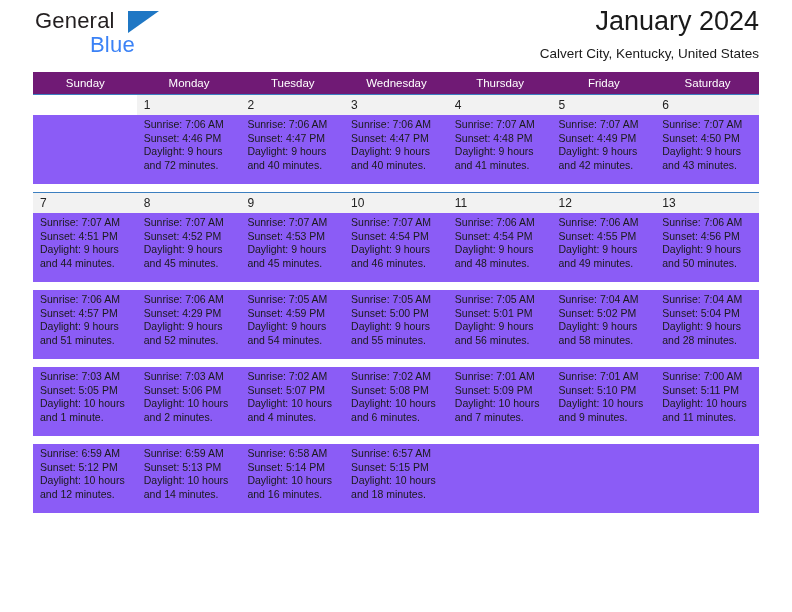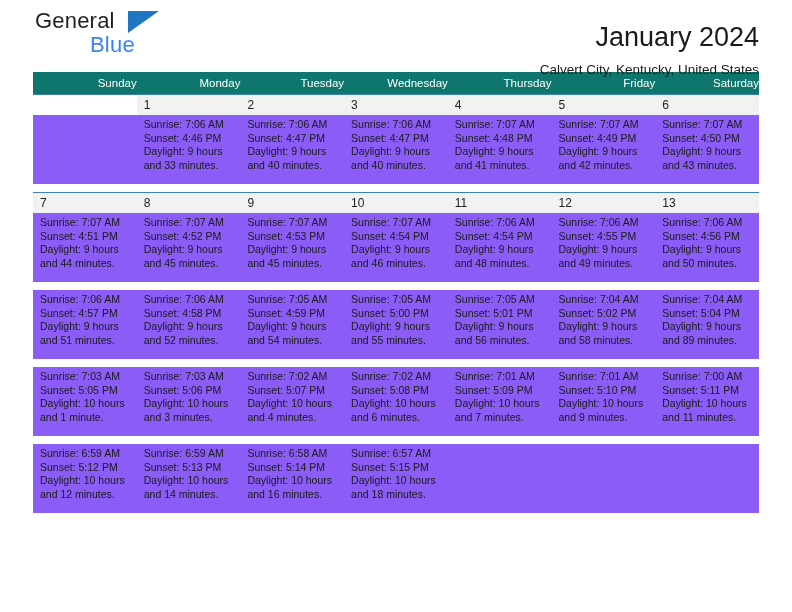--- a/index.html
+++ b/index.html
@@ -59,21 +59,21 @@
     position: absolute;
     left: 57px;
     top: 24px;
     font-size: 22px;
     letter-spacing: 0.2px;
     color: #3b82f6;
     font-family: "Liberation Sans", sans-serif;
   }
   .titles {
     text-align: right;
-    padding-top: 20px;
+    padding-top: 4px;
   }
   .cal-title {
     font-size: 27px;
     font-weight: normal;
     color: #1a1a1a;
     line-height: 34px;
     margin: 0;
   }
   .cal-subtitle {
     font-size: 13.5px;
@@ -83,25 +83,25 @@
     text-align: center;
   }
 
   
   .calendar {
     width: 726px;
     border-collapse: collapse;
     table-layout: fixed;
   }
   .dow-row th {
-    background: #0f766e;
+    background: #701a75;
     color: #ffffff;
     font-size: 11.5px;
     font-weight: normal;
-    text-align: right;
+    text-align: center;
     padding: 5px 0 5px 1px;
     height: 11px;
     border: none;
   }
   .week-sep td {
     height: 8px;
     padding: 0;
     border: none;
     background: #ffffff;
   }
@@ -182,21 +182,21 @@
           <td>4</td>
           <td>5</td>
           <td>6</td>
         </tr>
         <tr class="detail-row">
           <td class="cell-blank">&nbsp;</td>
           <td>
             <div class="line">Sunrise: 7:06 AM</div>
             <div class="line">Sunset: 4:46 PM</div>
             <div class="line">Daylight: 9 hours</div>
-            <div class="line">and 33 minutes.</div>
+            <div class="line">and 72 minutes.</div>
           </td>
           <td>
             <div class="line">Sunrise: 7:06 AM</div>
             <div class="line">Sunset: 4:47 PM</div>
             <div class="line">Daylight: 9 hours</div>
             <div class="line">and 40 minutes.</div>
           </td>
           <td>
             <div class="line">Sunrise: 7:06 AM</div>
             <div class="line">Sunset: 4:47 PM</div>
@@ -283,21 +283,21 @@
         </tr>
         <tr class="detail-row">
           <td>
             <div class="line">Sunrise: 7:06 AM</div>
             <div class="line">Sunset: 4:57 PM</div>
             <div class="line">Daylight: 9 hours</div>
             <div class="line">and 51 minutes.</div>
           </td>
           <td>
             <div class="line">Sunrise: 7:06 AM</div>
-            <div class="line">Sunset: 4:58 PM</div>
+            <div class="line">Sunset: 4:29 PM</div>
             <div class="line">Daylight: 9 hours</div>
             <div class="line">and 52 minutes.</div>
           </td>
           <td>
             <div class="line">Sunrise: 7:05 AM</div>
             <div class="line">Sunset: 4:59 PM</div>
             <div class="line">Daylight: 9 hours</div>
             <div class="line">and 54 minutes.</div>
           </td>
           <td>
@@ -315,38 +315,38 @@
           <td>
             <div class="line">Sunrise: 7:04 AM</div>
             <div class="line">Sunset: 5:02 PM</div>
             <div class="line">Daylight: 9 hours</div>
             <div class="line">and 58 minutes.</div>
           </td>
           <td>
             <div class="line">Sunrise: 7:04 AM</div>
             <div class="line">Sunset: 5:04 PM</div>
             <div class="line">Daylight: 9 hours</div>
-            <div class="line">and 89 minutes.</div>
+            <div class="line">and 28 minutes.</div>
           </td>
         </tr>
         <tr class="week-sep">
           <td colspan="7"></td>
         </tr>
         <tr class="detail-row">
           <td>
             <div class="line">Sunrise: 7:03 AM</div>
             <div class="line">Sunset: 5:05 PM</div>
             <div class="line">Daylight: 10 hours</div>
             <div class="line">and 1 minute.</div>
           </td>
           <td>
             <div class="line">Sunrise: 7:03 AM</div>
             <div class="line">Sunset: 5:06 PM</div>
             <div class="line">Daylight: 10 hours</div>
-            <div class="line">and 3 minutes.</div>
+            <div class="line">and 2 minutes.</div>
           </td>
           <td>
             <div class="line">Sunrise: 7:02 AM</div>
             <div class="line">Sunset: 5:07 PM</div>
             <div class="line">Daylight: 10 hours</div>
             <div class="line">and 4 minutes.</div>
           </td>
           <td>
             <div class="line">Sunrise: 7:02 AM</div>
             <div class="line">Sunset: 5:08 PM</div>

